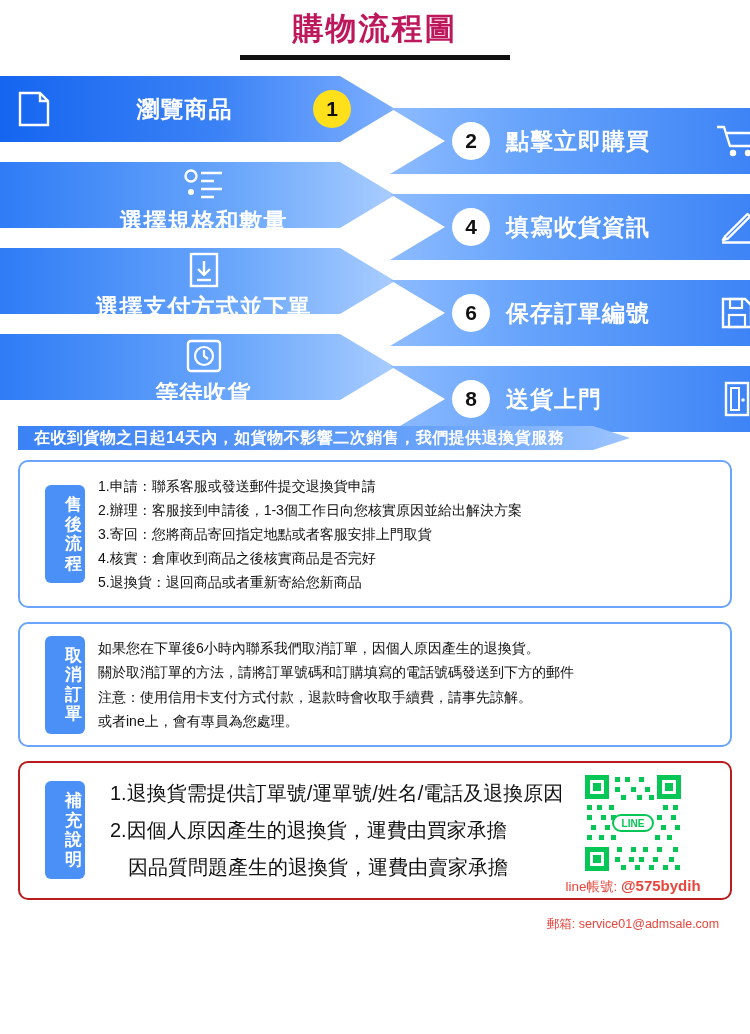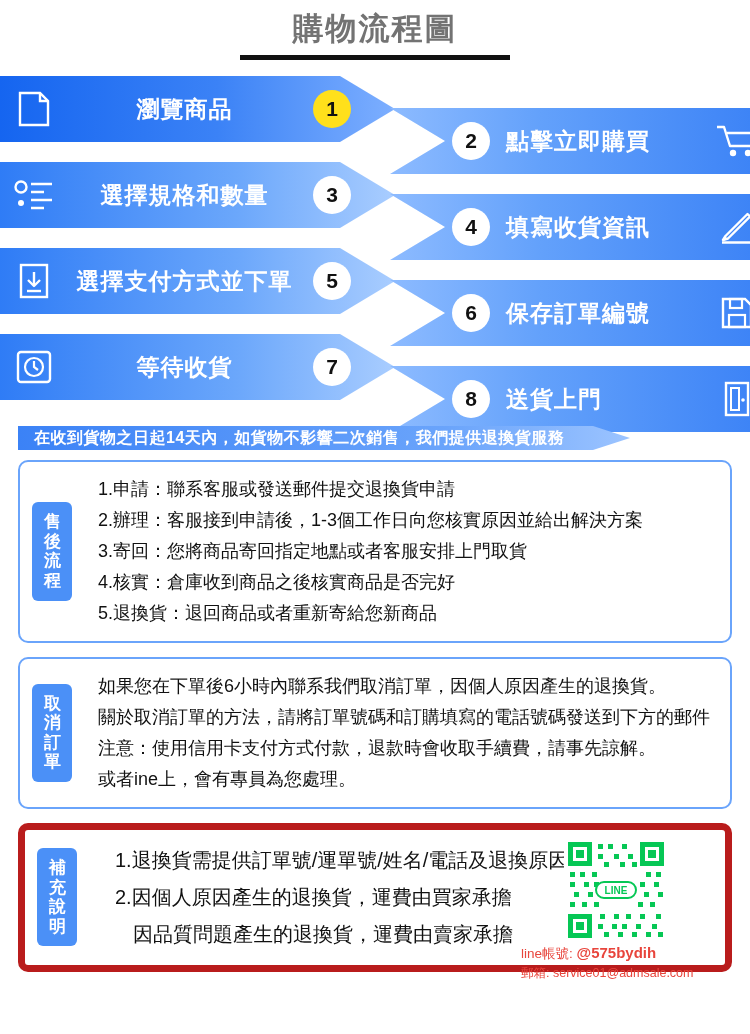--- a/index.html
+++ b/index.html
@@ -20,21 +20,21 @@
   .title-wrap {
     text-align: center;
     padding-top: 8px;
     position: relative;
   }
   .title {
     display: inline-block;
     font-size: 31px;
     font-weight: bold;
     letter-spacing: 2px;
-    color: #737373;
+    color: #be185d;
     padding: 0 6px 4px 6px;
     position: relative;
     font-family: Liberation Serif, serif;
   }
   .title-underline {
     width: 270px;
     height: 5px;
     background: #111;
     margin: 1px auto 0 auto;
   }
@@ -61,20 +61,21 @@
     left: 0;
     width: 395px;
     background: linear-gradient(90deg, #1565f0 0%, #3b82f6 55%, #7dafff 100%);
     -webkit-clip-path: polygon(0 0, 340px 0, 395px 50%, 340px 100%, 0 100%);
     clip-path: polygon(0 0, 340px 0, 395px 50%, 340px 100%, 0 100%);
     padding-left: 12px;
     box-sizing: border-box;
   }
   .band.left.light {
     background: linear-gradient(90deg, #2f7cf6 0%, #6ba7fb 60%, #a9cdff 100%);
+    flex-direction: column;
   }
   
   .band.right {
     left: 390px;
     width: 375px;
     background: linear-gradient(90deg, #8dbbff 0%, #63a1fb 40%, #3b82f6 100%);
     -webkit-clip-path: polygon(0 0, 375px 0, 375px 100%, 0 100%, 55px 50%);
     clip-path: polygon(0 0, 375px 0, 375px 100%, 0 100%, 55px 50%);
     padding-left: 62px;
     box-sizing: border-box;
@@ -144,80 +145,80 @@
     position: relative;
     margin: 0 18px 14px 18px;
     border: 2px solid #6aa4fb;
     border-radius: 10px;
     padding: 12px 14px 12px 78px;
     box-sizing: border-box;
     min-height: 60px;
   }
   .panel-tag {
     position: absolute;
-    left: 12px;
+    left: 25px;
     top: 50%;
     transform: translateY(-50%);
     width: 40px;
     background: #4b90f7;
     color: #fff;
     border-radius: 6px;
     font-size: 17px;
     font-weight: bold;
     text-align: center;
-    padding: 10px 12px;
+    padding: 10px 20px;
     line-height: 1.15;
     box-sizing: border-box;
   }
   .panel-line {
-    font-size: 18px;
+    font-size: 14px;
     line-height: 1.72;
     color: #111;
     white-space: nowrap;
   }
   .panel-line.indent { padding-left: 18px; }
 
   
   .bottom {
     position: relative;
     margin: 0 18px 8px 18px;
-    border: 7px solid #b91c1c;
+    border: 2px solid #b91c1c;
     border-radius: 10px;
     padding: 12px 14px 12px 78px;
     box-sizing: border-box;
     min-height: 110px;
   }
   .bottom .panel-line { font-size: 20px; line-height: 1.85; margin-left: 12px; }
 
   .qr-area {
     position: absolute;
-    right: 14px;
+    right: 2px;
     top: 8px;
     width: 190px;
-    text-align: left;
+    text-align: center;
   }
   .qr {
     width: 104px;
     height: 104px;
     margin: 0 auto;
     position: relative;
     background: #fff;
   }
   .qr-contact {
     margin-top: 2px;
     font-size: 13.5px;
     color: #e8453c;
     white-space: nowrap;
   }
   .qr-contact b { font-size: 15px; }
   .qr-mail {
     font-size: 12.5px;
     color: #e8453c;
     white-space: nowrap;
-    margin-top: 2px;
+    margin-top: 20px;
   }
 </style>
 </head>
 <body>
 
 <div class="title-wrap">
   <div class="title">購物流程圖</div>
   <div class="title-underline"></div>
 </div>
 

